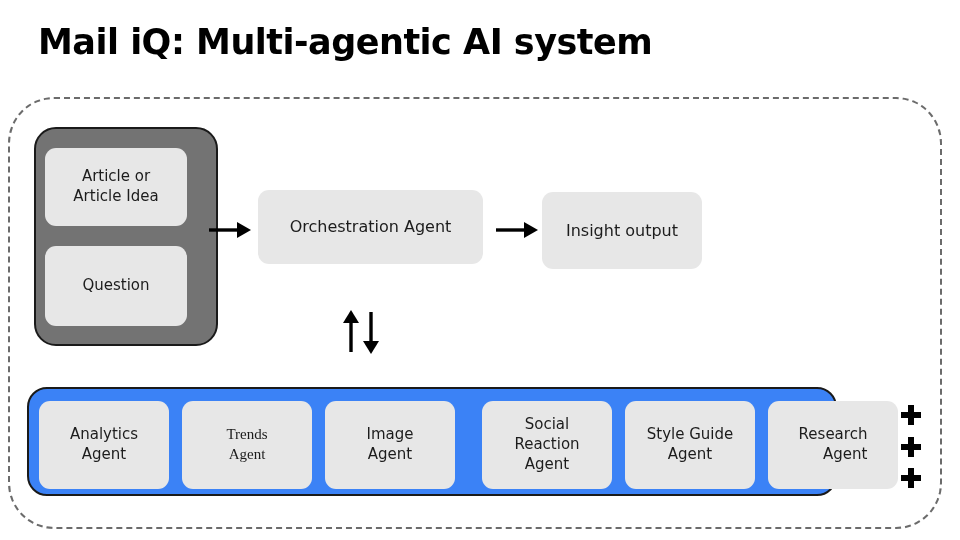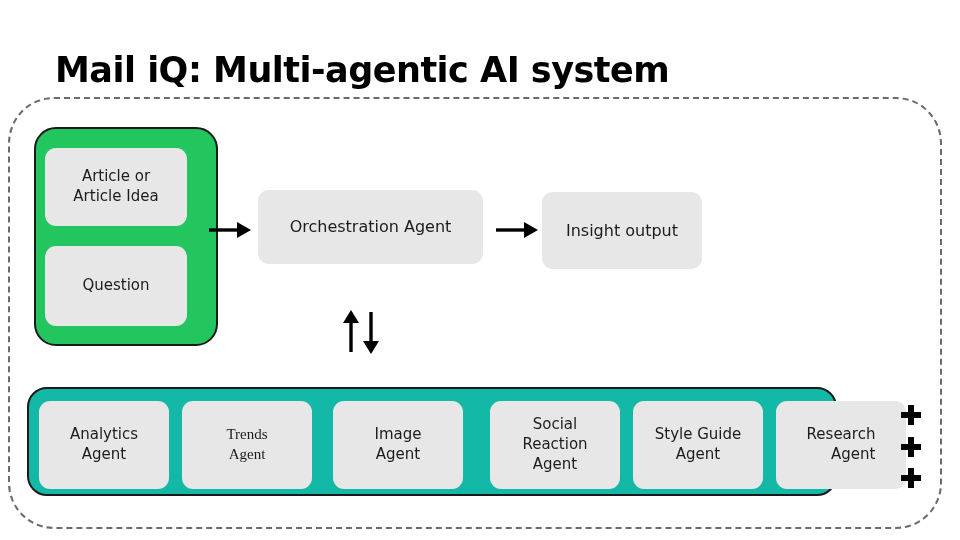--- a/index.html
+++ b/index.html
@@ -12,29 +12,28 @@
     height: 540px;
     position: relative;
     overflow: hidden;
     font-family: "DejaVu Sans", sans-serif;
     color: #1a1a1a;
   }
 
   
   .title {
     position: absolute;
-    left: 55px;
+    left: 38px;
     top: 22px;
     font-family: "DejaVu Sans", sans-serif;
     font-size: 35px;
     font-weight: bold;
     letter-spacing: -0.5px;
     color: #000000;
     white-space: nowrap;
-    margin-top: 28px;
   }
 
   
   .system-boundary {
     position: absolute;
     left: 8px;
     top: 97px;
     width: 934px;
     height: 432px;
     border: 2px dashed #6b6b6b;
@@ -57,21 +56,21 @@
     padding: 4px 6px;
   }
 
   
   .inputs-group {
     position: absolute;
     left: 34px;
     top: 127px;
     width: 184px;
     height: 219px;
-    background: #22c55e;
+    background: #737373;
     border: 2.2px solid #1a1a1a;
     border-radius: 22px;
     box-sizing: border-box;
   }
   .input-article {
     position: absolute;
     left: 9px;
     top: 19px;
     width: 142px;
     height: 78px;
@@ -119,21 +118,21 @@
     height: 48px;
   }
 
   
   .agents-group {
     position: absolute;
     left: 27px;
     top: 387px;
     width: 810px;
     height: 109px;
-    background: #14b8a6;
+    background: #3b82f6;
     border: 2.2px solid #1a1a1a;
     border-radius: 20px;
     box-sizing: border-box;
   }
   .agents-row {
     position: absolute;
     left: 10px;
     top: 12px;
     display: flex;
     gap: 13px;
@@ -201,21 +200,21 @@
     <polygon points="27,33 35,46 43,33" fill="#000"></polygon>
   </svg>
 </div>
 
 <div class="agents-group">
   <div class="agents-row">
     <div class="node agent-node" style="white-space: pre-line;">Analytics
 Agent</div>
     <div class="node agent-node" style="white-space: pre-line; font-family: Liberation Serif, serif;">Trends
 Agent</div>
-    <div class="node agent-node" style="white-space: pre-line; margin-left: 8px;">Image
+    <div class="node agent-node" style="white-space: pre-line;">Image
 Agent</div>
     <div class="node agent-node" style="white-space: pre-line; margin-left: 14px;">Social
 Reaction
 Agent</div>
     <div class="node agent-node" style="white-space: pre-line;">Style Guide
 Agent</div>
     <div class="node agent-node" style="white-space: pre-line; text-align: right;">Research
 Agent</div>
   </div>
 

